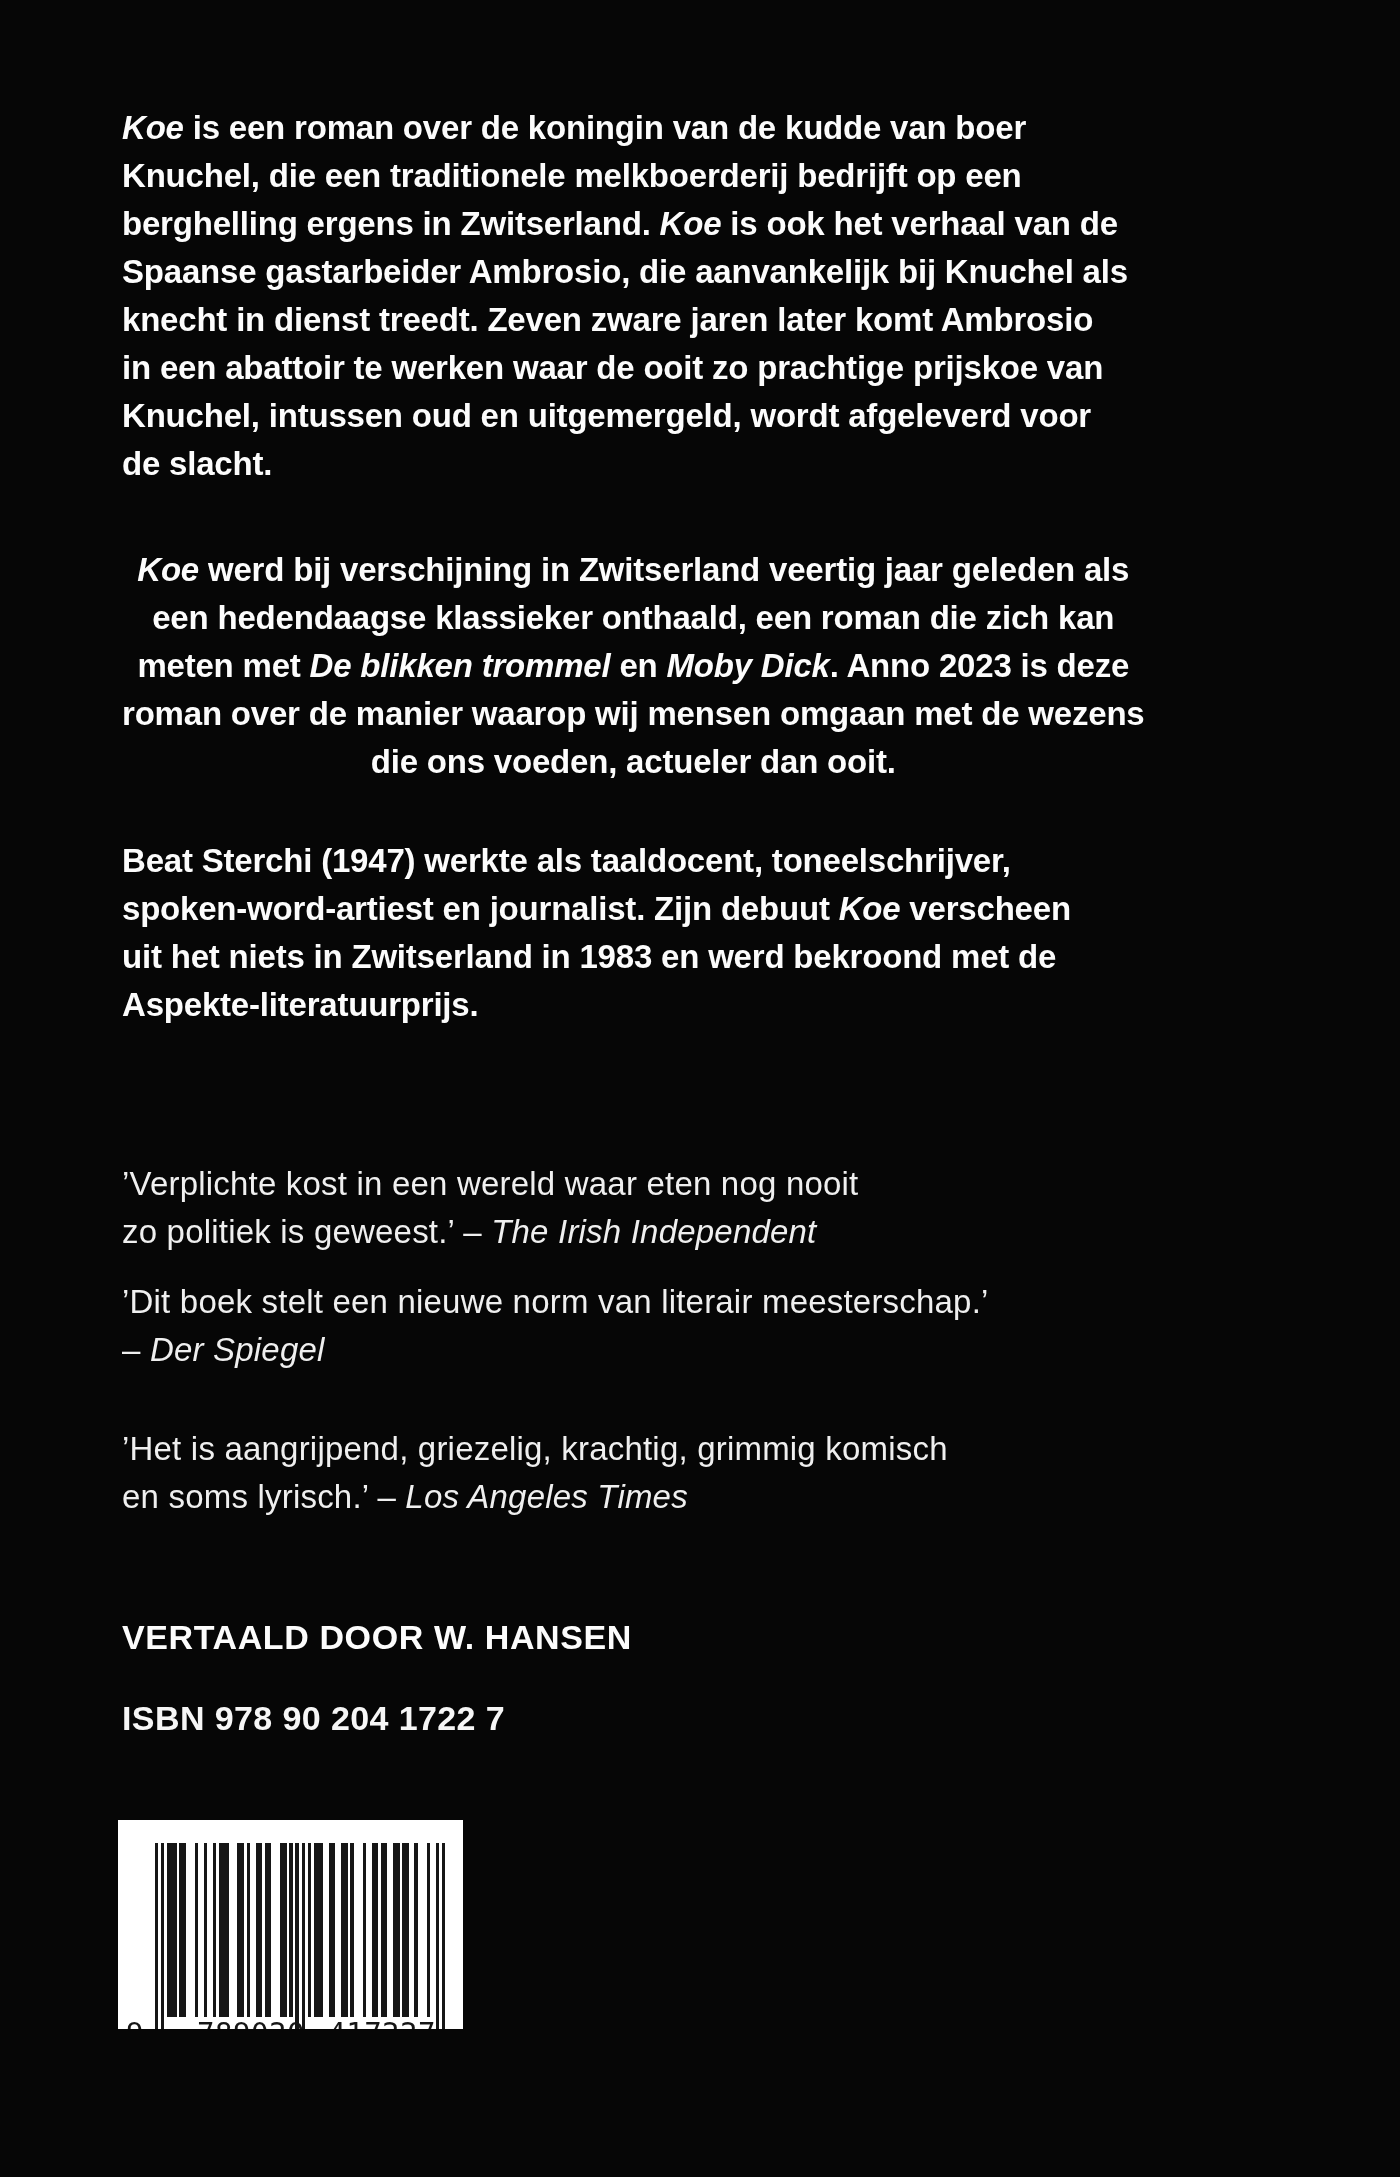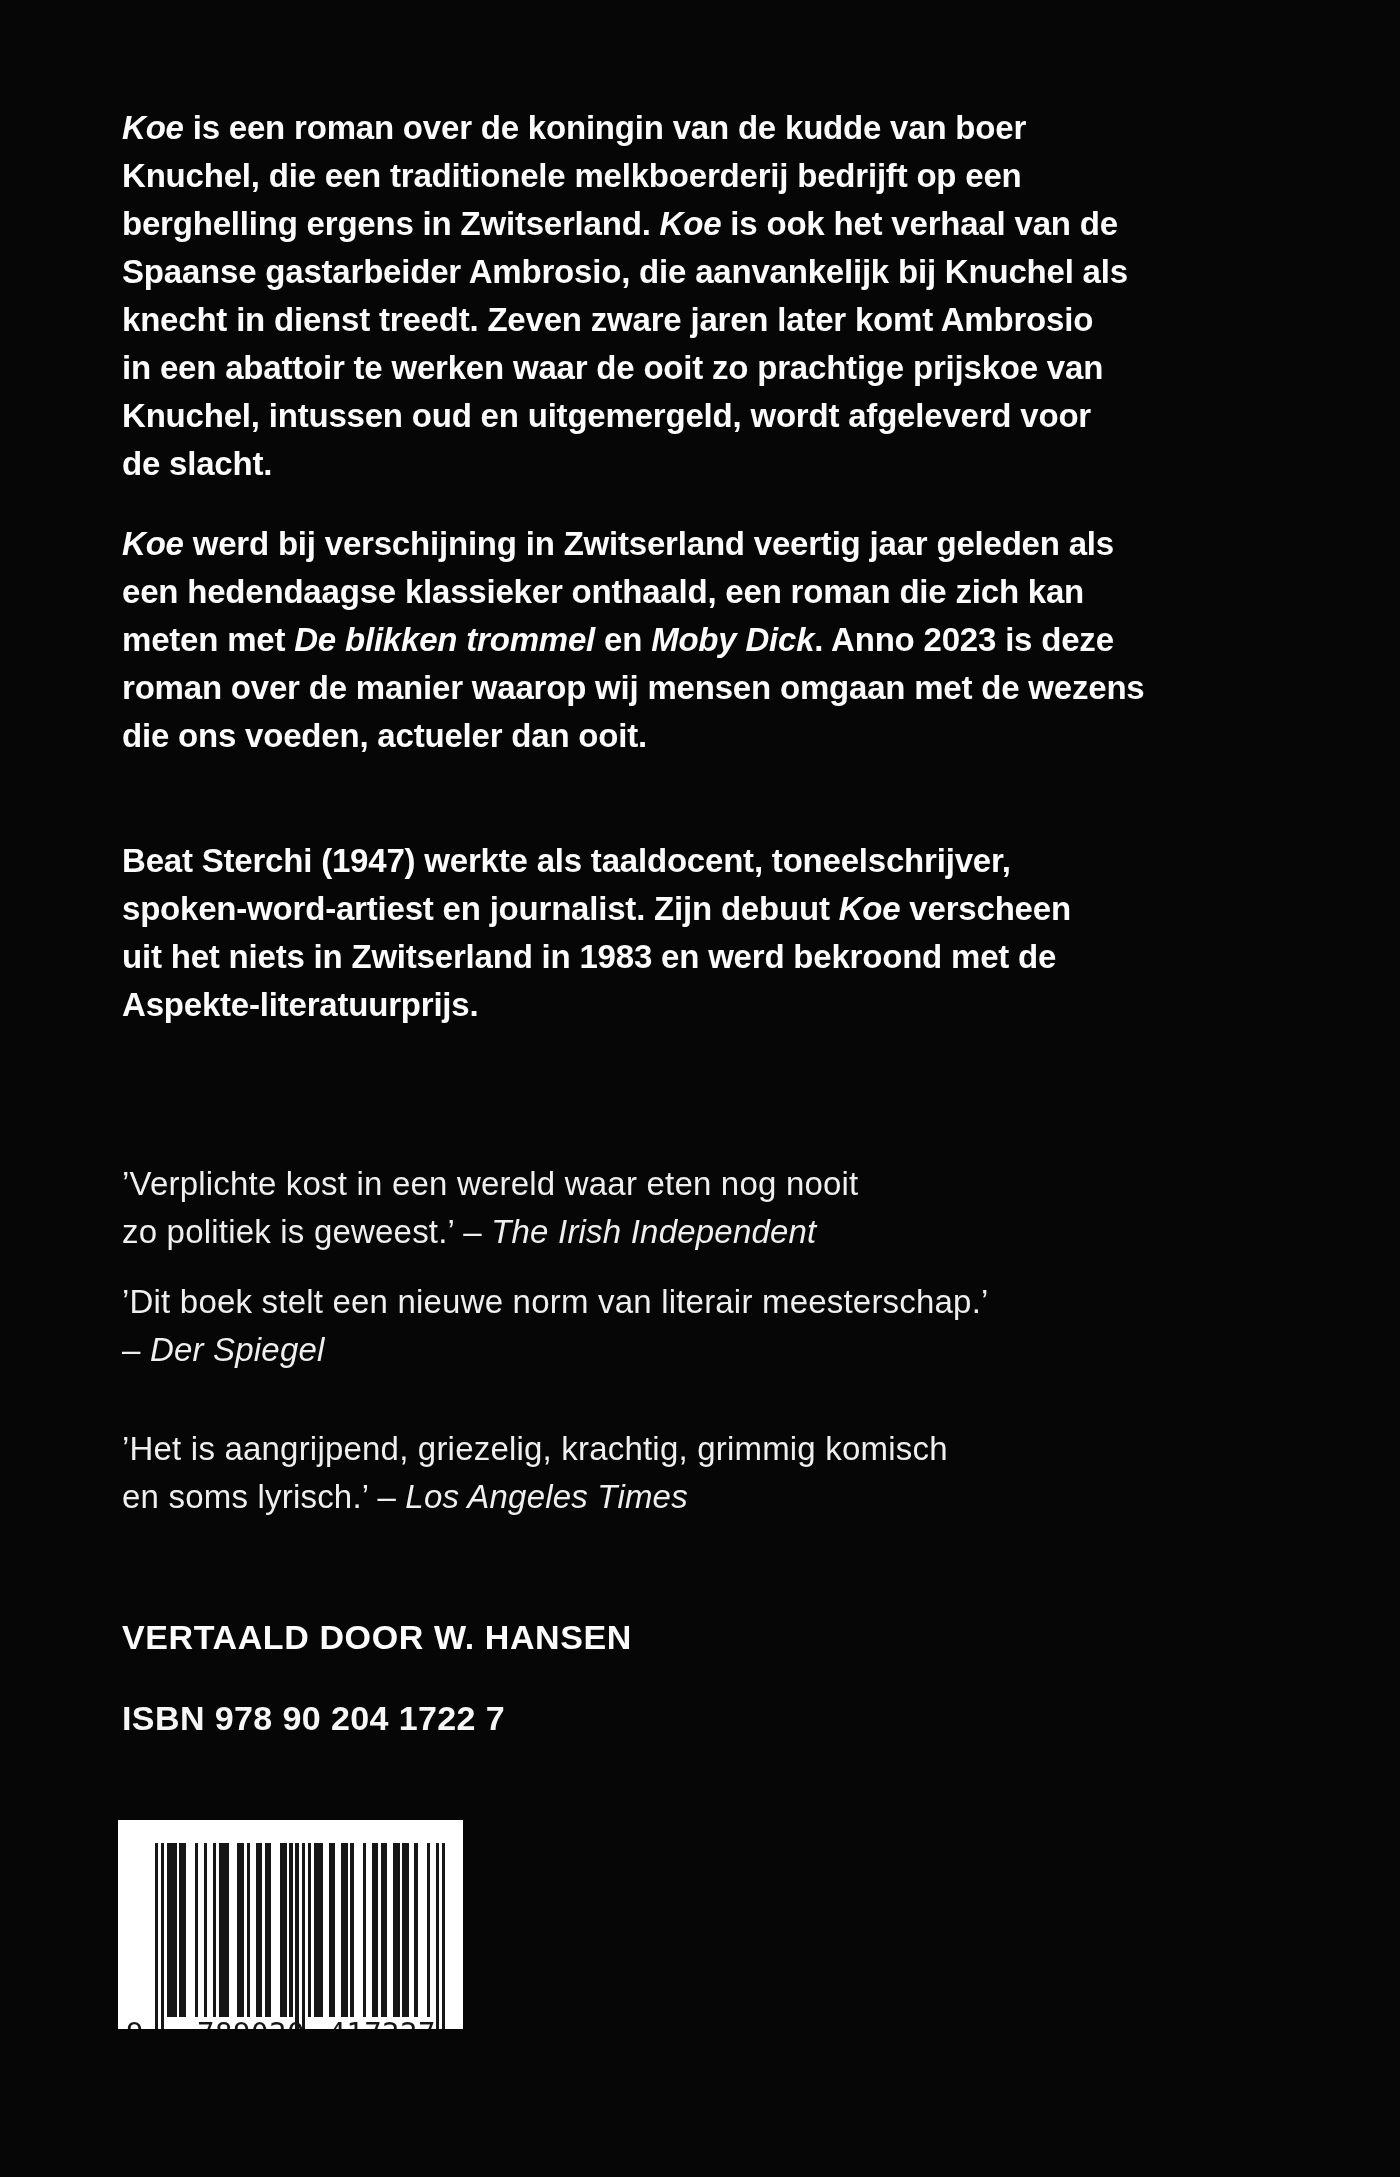--- a/index.html
+++ b/index.html
@@ -70,21 +70,21 @@
   .bc-g1 { left: 68px; width: 130px; text-align: center; letter-spacing: 0.5px; }
   .bc-g2 { left: 188px; width: 130px; text-align: right; letter-spacing: 0.5px; }
   .website {
     top: 2064px;
     font-size: 35px;
     font-weight: 600;
     letter-spacing: 0.2px;
     color: #7dd3fc;
   }
   #p1 { top: 104px; }
-  #p2 { top: 520px; }
+  #p2 { top: 546px; text-align: center; }
   #p3 { top: 837px; }
   #q1 { top: 1133px; margin-top: 27px; }
   #q2 { top: 1278px; }
   #q3 { top: 1425px; }
 </style>
 </head>
 <body>
 
 <div class="cover">
 

